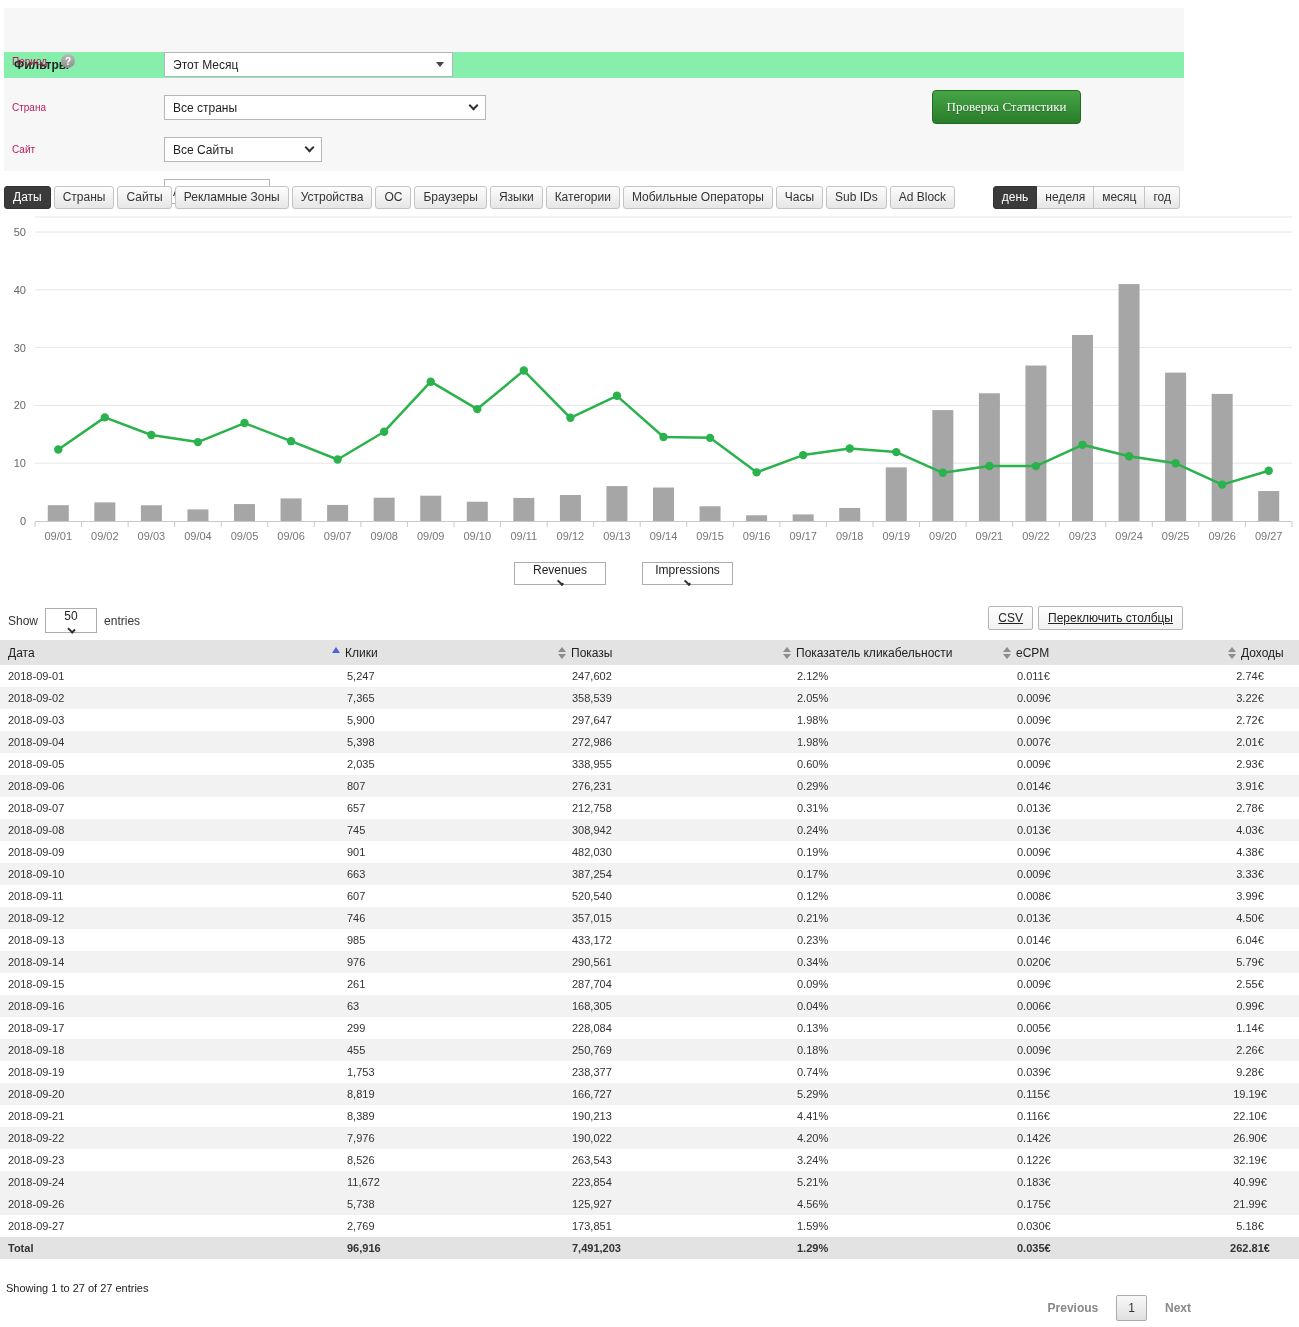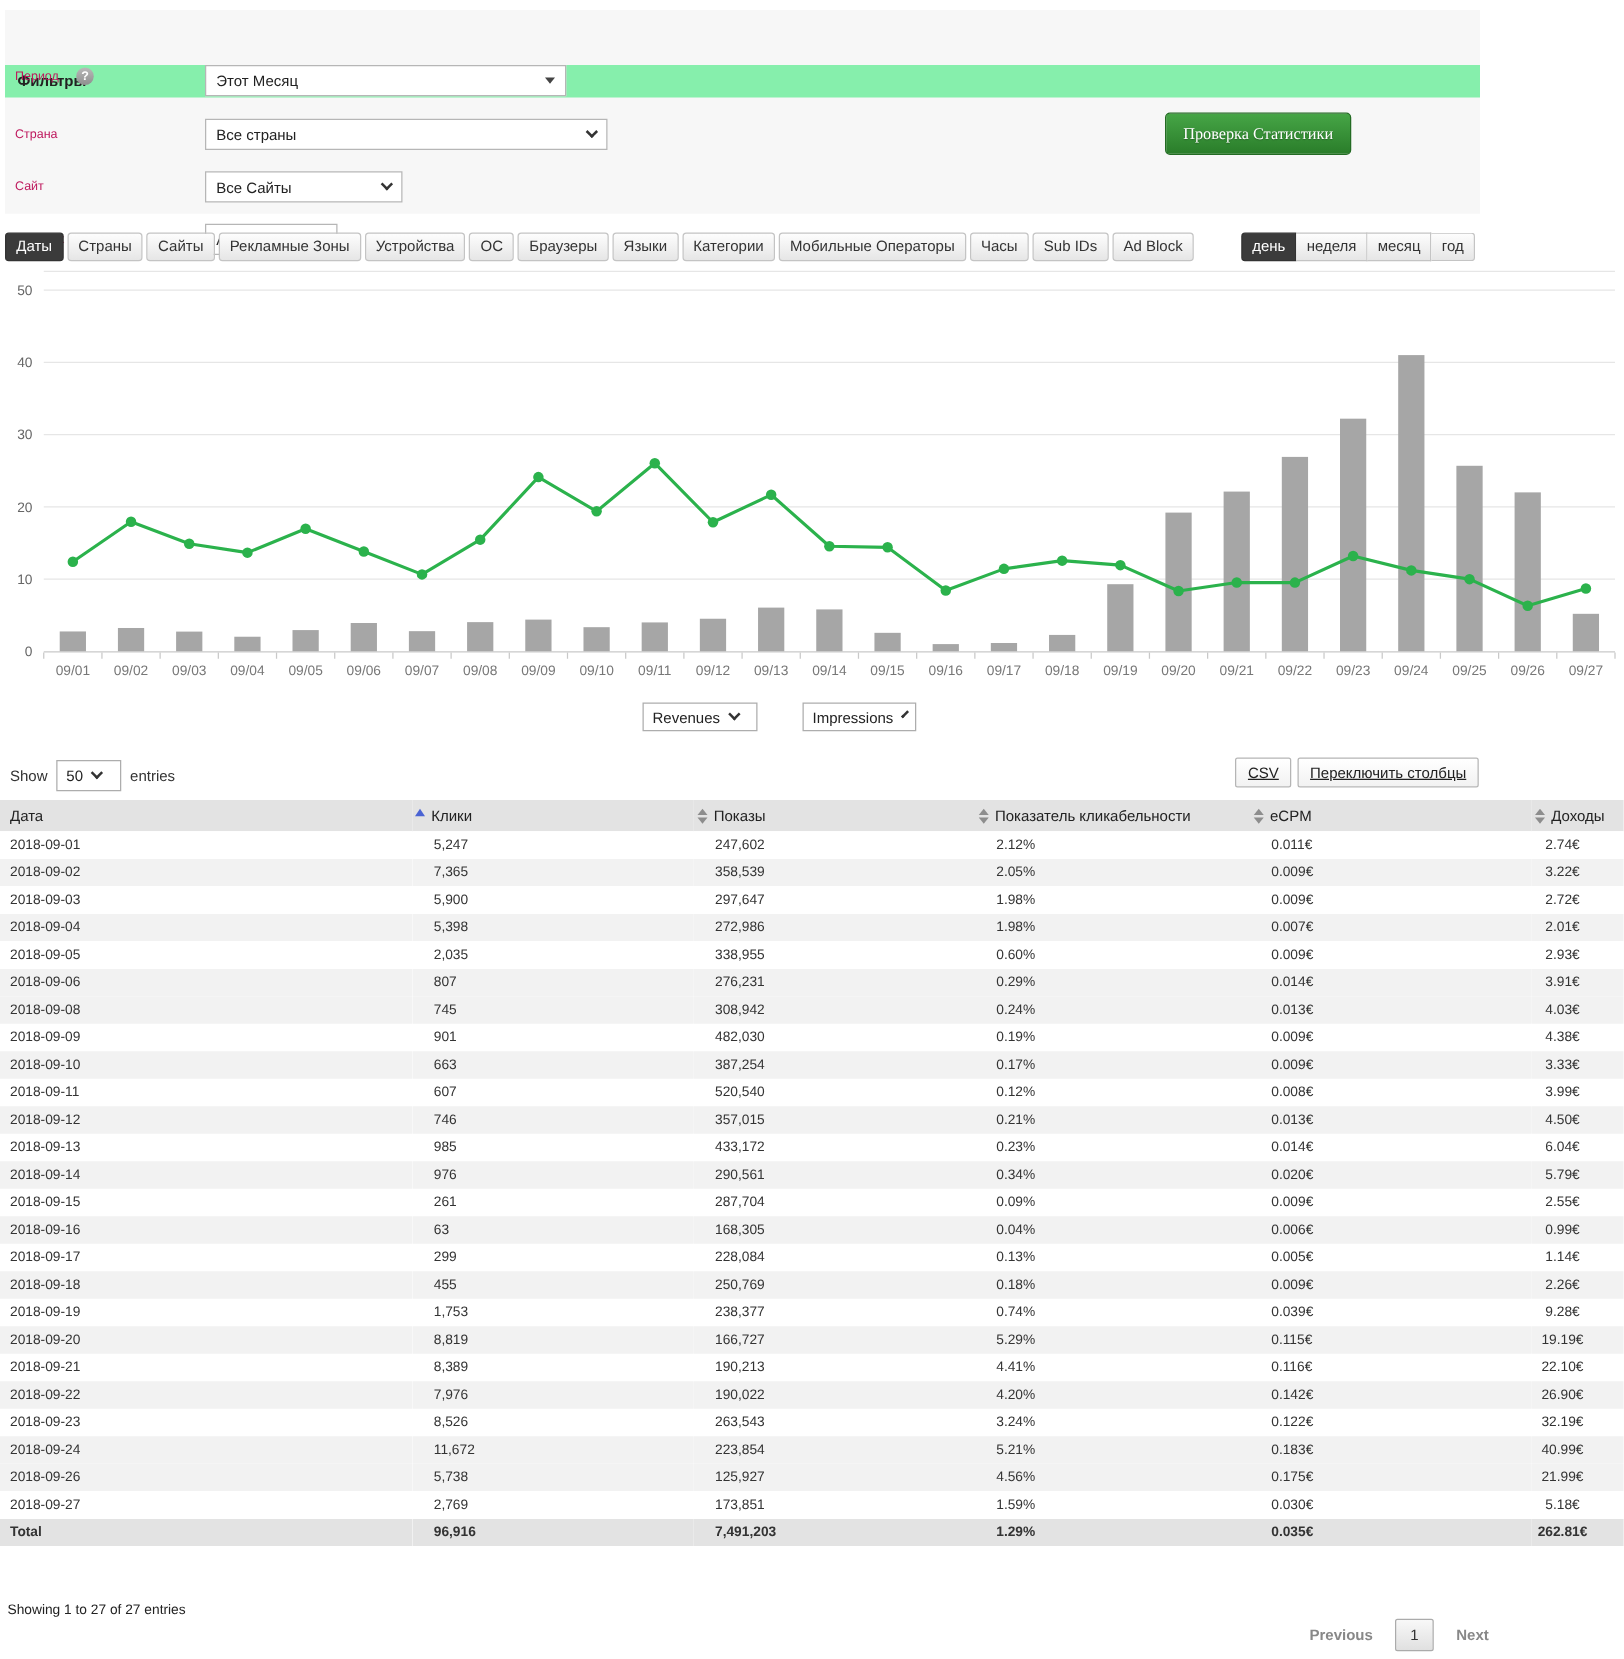--- a/index.html
+++ b/index.html
@@ -38,21 +38,21 @@
   .ptab:first-child { border-left:1px solid #c4c4c4; border-radius:3px 0 0 3px; }
   .ptab:last-child { border-radius:0 3px 3px 0; }
   .ptab.active { background:#3b3b3b; color:#fff; border-color:#333; }
 
   
   .chart-wrap { position:absolute; left:0; top:212px; width:1299px; height:340px; }
 
   
   .metric-selects { position:absolute; left:0; top:562px; width:1299px; display:flex; justify-content:center; gap:36px; }
   .fake-select { background:#fff; border:1px solid #adadad; height:23px; display:flex; align-items:center;
-                 padding:0 7px; font-size:12px; color:#222; cursor:pointer; gap:8px; }
+                 padding:0 7px; font-size:12px; color:#222; cursor:pointer; gap:8px;flex-direction:column; }
 
   
   .table-controls { position:absolute; left:0; top:606px; width:1299px; height:28px; font-size:12px; }
   .show-entries { position:absolute; left:8px; top:2px; display:flex; align-items:center; gap:7px; }
   .right-btns { position:absolute; right:116px; top:0; display:flex; gap:5px; }
   .tool-btn { background:linear-gradient(#fff,#f2f2f2); border:1px solid #b5b5b5; border-radius:2px;
               padding:4px 9px; font-size:12px; color:#222; text-decoration:underline; cursor:pointer;
               font-family:"Liberation Sans",sans-serif; }
 
   
@@ -386,20 +386,28 @@
         <td class="c-rev">2.93€</td>
       </tr>
       <tr class="even">
         <td class="c-date">2018-09-06</td>
         <td class="c-clicks">807</td>
         <td class="c-impressions">276,231</td>
         <td class="c-ctr">0.29%</td>
         <td class="c-ecpm">0.014€</td>
         <td class="c-rev">3.91€</td>
       </tr>
+      <tr class="odd">
+        <td class="c-date">2018-09-07</td>
+        <td class="c-clicks">657</td>
+        <td class="c-impressions">212,758</td>
+        <td class="c-ctr">0.31%</td>
+        <td class="c-ecpm">0.013€</td>
+        <td class="c-rev">2.78€</td>
+      </tr>
       <tr class="even">
         <td class="c-date">2018-09-08</td>
         <td class="c-clicks">745</td>
         <td class="c-impressions">308,942</td>
         <td class="c-ctr">0.24%</td>
         <td class="c-ecpm">0.013€</td>
         <td class="c-rev">4.03€</td>
       </tr>
       <tr class="odd">
         <td class="c-date">2018-09-09</td>

